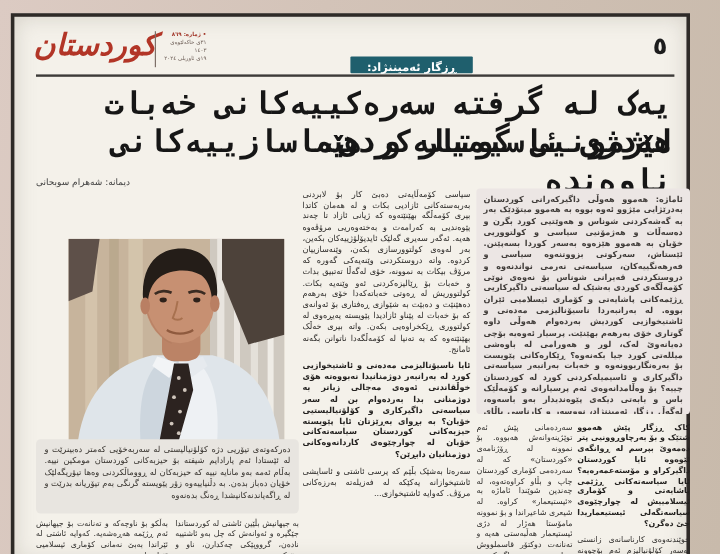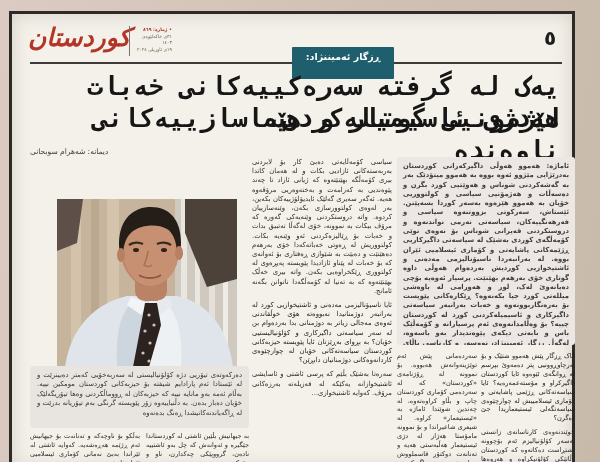--- a/index.html
+++ b/index.html
@@ -13,21 +13,21 @@
   .masthead-logo{left:28px;top:18px;width:100px;height:40px;
         font-family:"DejaVu Serif",serif;font-weight:bold;font-style:italic;
         font-size:25px;color:#b23527;text-align:right;line-height:40px;}
   .masthead-divider{left:129px;top:26px;width:1px;height:30px;background:#7d7068;}
   .masthead-meta{left:132px;top:27px;width:40px;direction:rtl;text-align:right;
         font-size:4.6px;line-height:6.5px;color:#6b5c54;}
   .masthead-meta .issue{color:#a3392c;font-weight:bold;}
   .header-rule{left:30px;top:62px;width:532px;height:2px;background:#3d3b39;}
   .page-number{left:536px;top:26px;width:28px;font-size:20px;font-weight:bold;
         color:#1d1d1d;text-align:center;}
-  .kicker{left:292px;top:47px;width:102px;height:32px;background:#1f5f6d;
+  .kicker{left:292px;top:47px;width:102px;height:14px;background:#1f5f6d;
         color:#ffffff;font-size:9.5px;font-weight:bold;text-align:center;
         line-height:19px;direction:rtl;border-radius:1px;}
   .headline{left:40px;width:520px;direction:rtl;text-align:right;
         font-weight:bold;font-size:26px;color:#161616;letter-spacing:-.3px;font-family:Liberation Mono, monospace;}
   .hl1{top:71px;} .hl2{top:103px;}
   .byline{left:30px;top:147px;width:100px;direction:rtl;text-align:left;
         font-size:7.5px;font-weight:normal;color:#3c3c3c;}
   .photo{left:57px;top:199px;width:180px;height:168px;}
   .col{direction:rtl;text-align:justify;color:#2e2c2a;overflow:hidden;}
   .col div{margin:0 0 5px 0;}
@@ -35,21 +35,21 @@
   .intro-box{left:397px;top:157px;width:178px;height:188px;background:#ece6e4;
         border-radius:3px;padding:5px 6px;box-sizing:border-box;
         font-size:6.8px;line-height:9.3px;font-weight:bold;color:#413d3a;}
   .col-r1{left:481px;top:352px;width:94px;height:110px;font-size:6.6px;line-height:8.9px;}
   .col-r2{left:397px;top:352px;width:80px;height:110px;font-size:6.6px;line-height:8.9px;}
   .quote-box{left:30px;top:366px;width:219px;height:62px;background:#e8e5e0;
         border-radius:4px;padding:5px 7px;box-sizing:border-box;
         font-size:6.9px;line-height:9.4px;font-weight:normal;color:#38342f;}
   .col-l1{left:146px;top:432px;width:103px;height:30px;font-size:6.5px;line-height:9px;}
   .col-l2{left:30px;top:432px;width:110px;height:30px;font-size:6.5px;line-height:9px;}
-  .bold-q{font-weight:normal;color:#242220;}
+  .bold-q{font-weight:bold;color:#242220;}
 </style>
 </head>
 <body>
 
 <div class="canvas">
   <div class="page abs"></div>
 
   <div class="abs masthead-logo">كوردستان</div>
   <div class="abs masthead-divider"></div>
   <div class="abs masthead-meta">

